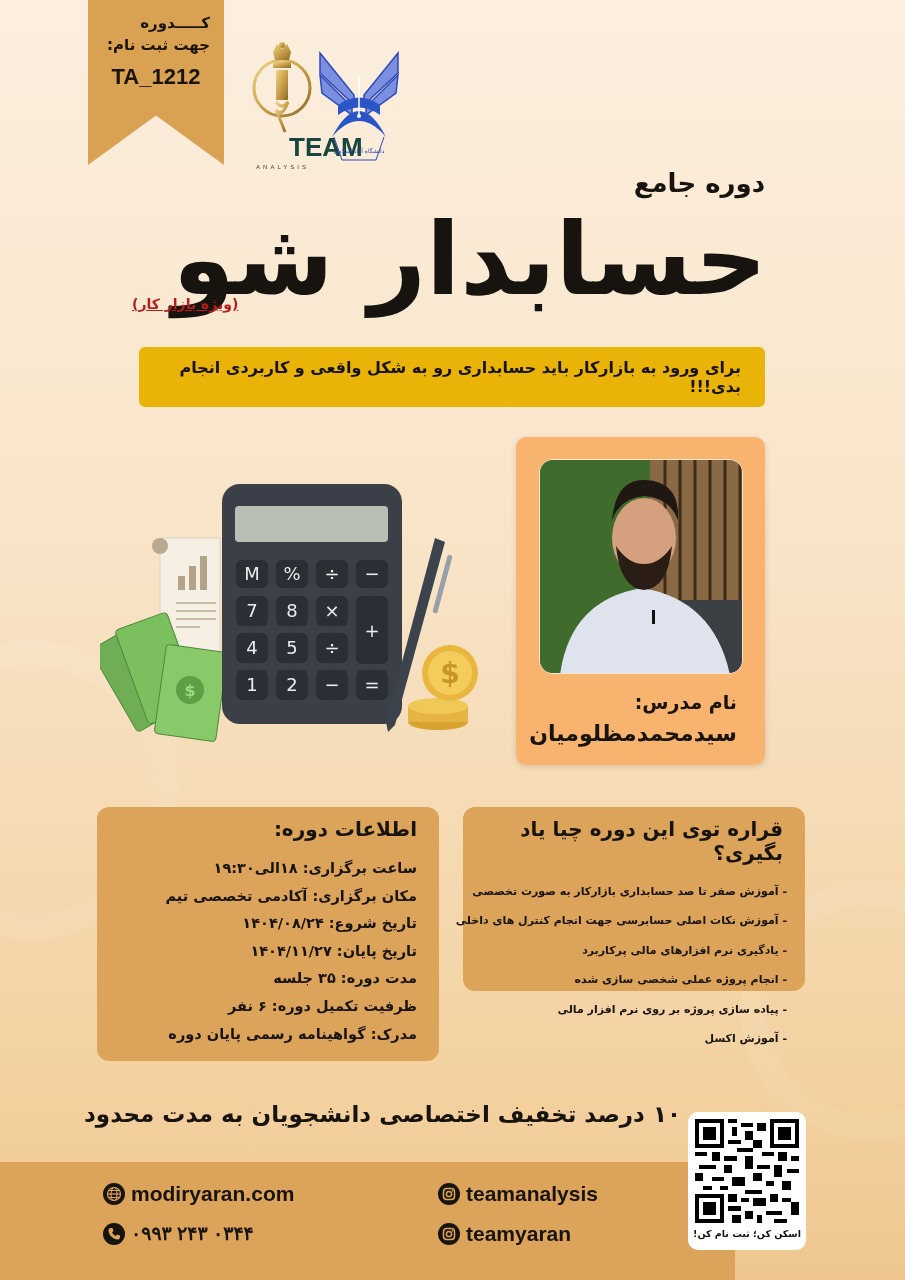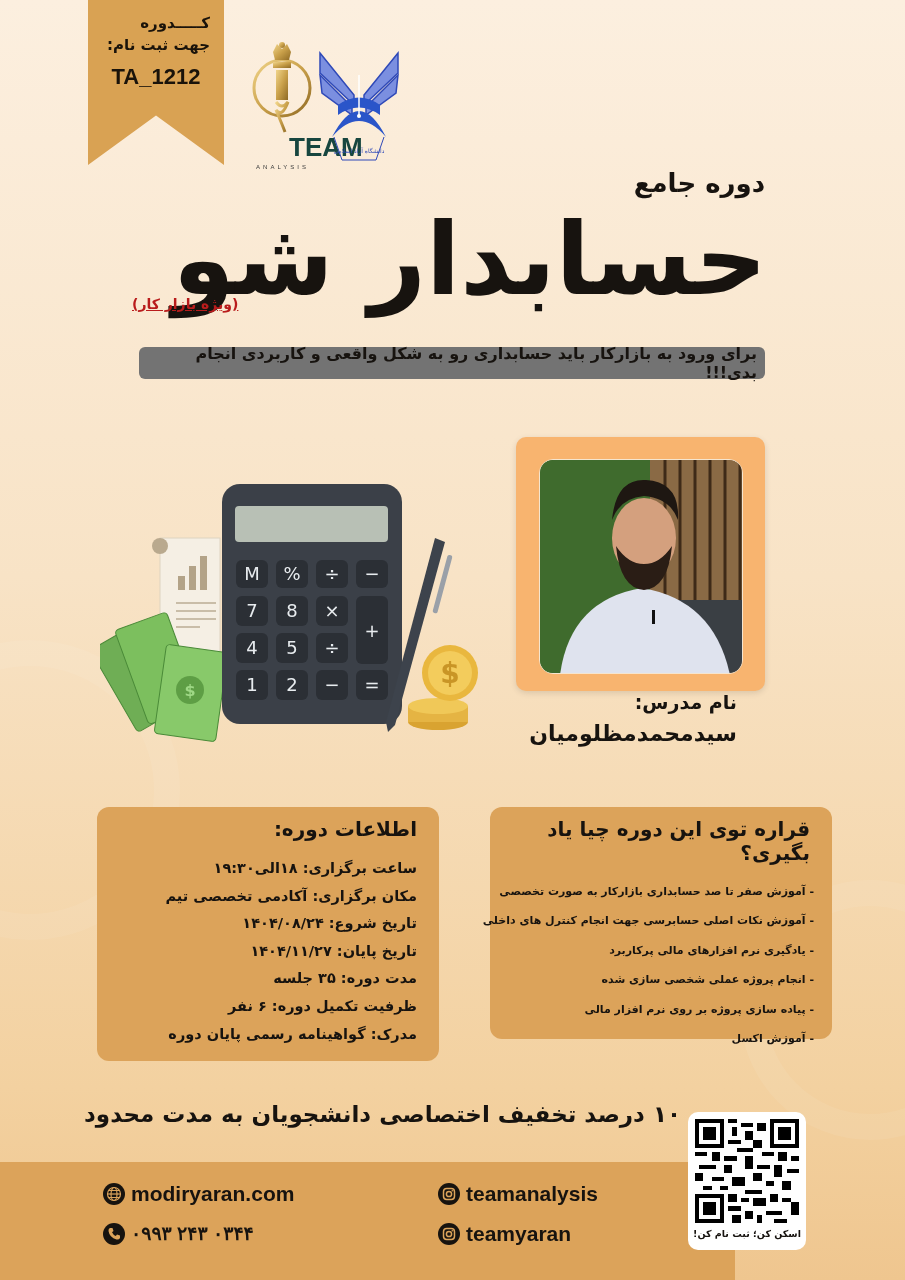--- a/index.html
+++ b/index.html
@@ -38,45 +38,45 @@
     font-family: "Liberation Sans", sans-serif; font-weight: bold; font-size: 26px; color: #17463f; letter-spacing: 0px; margin-left: 44px; }
   .team-logo .sub { position: absolute; left: 0; right: 0; top: 124px; text-align: center;
     font-family: "Liberation Sans", sans-serif; font-size: 6px; letter-spacing: 3px; color: #3b3b3b; }
   .uni-logo { left: 318px; top: 45px; width: 82px; height: 120px; }
 
   .subtitle-top { right: 140px; top: 168px; font-size: 26px; font-weight: bold; color: #17130f; direction: rtl; }
   .main-title { right: 138px; top: 200px; font-size: 100px; font-weight: bold; color: #17130f; direction: rtl; letter-spacing: -3px; line-height: 1.2; }
   .market-label { left: 132px; top: 296px; font-size: 14px; font-weight: bold; color: #b91c1c; direction: rtl; text-decoration: underline; }
 
   .tagline {
-    left: 139px; top: 347px; width: 626px; height: 32px; background: #737373; border-radius: 6px;
-    display: flex; align-items: center; justify-content: flex-end; padding-right: 8px;
+    left: 139px; top: 347px; width: 626px; height: 60px; background: #eab308; border-radius: 6px;
+    display: flex; align-items: center; justify-content: flex-end; padding-right: 24px;
   }
   .tagline span { font-size: 16px; font-weight: bold; direction: rtl; color: #17130f; }
 
   
   .illus { left: 100px; top: 470px; width: 390px; height: 280px; }
 
   
   .teacher-card {
-    left: 516px; top: 437px; width: 249px; height: 254px; background: #f8b46f; border-radius: 10px;
+    left: 516px; top: 437px; width: 249px; height: 328px; background: #f8b46f; border-radius: 10px;
     box-shadow: 0 2px 6px rgba(0,0,0,0.12);
   }
   .photo {
     position: absolute; left: 23px; top: 22px; width: 204px; height: 215px; border-radius: 14px; overflow: hidden;
     border: 1.5px solid #f5e5cf;
     background: linear-gradient(90deg, #3f6e2e 0%, #2f5a24 40%, #5a3a20 60%, #8a6a45 100%);
   }
   .teacher-card .label { position: absolute; right: 28px; top: 254px; font-size: 19px; font-weight: bold; direction: rtl; }
   .teacher-card .name { position: absolute; right: 28px; top: 284px; font-size: 22px; font-weight: bold; direction: rtl; }
 
   
   .box { background: #dca35a; border-radius: 12px; }
   .info-box { left: 97px; top: 807px; width: 342px; height: 254px; }
-  .learn-box { left: 490px; top: 807px; width: 342px; height: 232px; }
+  .learn-box { left: 463px; top: 807px; width: 342px; height: 184px; }
   .box-title { position: absolute; right: 22px; top: 10px; font-weight: bold; font-size: 20px; direction: rtl; }
   .info-list { position: absolute; right: 22px; top: 48px; direction: rtl; text-align: right; }
   .info-list div { font-weight: bold; font-size: 14.5px; line-height: 27.6px; white-space: nowrap; }
   .learn-list { position: absolute; right: 18px; top: 70px; direction: rtl; text-align: right; }
   .learn-list div { font-weight: bold; font-size: 11px; line-height: 29.4px; white-space: nowrap; }
 
   .discount { right: 224px; top: 1101px; font-size: 23px; font-weight: bold; direction: rtl; white-space: nowrap; margin-left: 30px; }
 
   
   .footer { left: 0; top: 1162px; width: 735px; height: 118px; background: #dca35a; }

